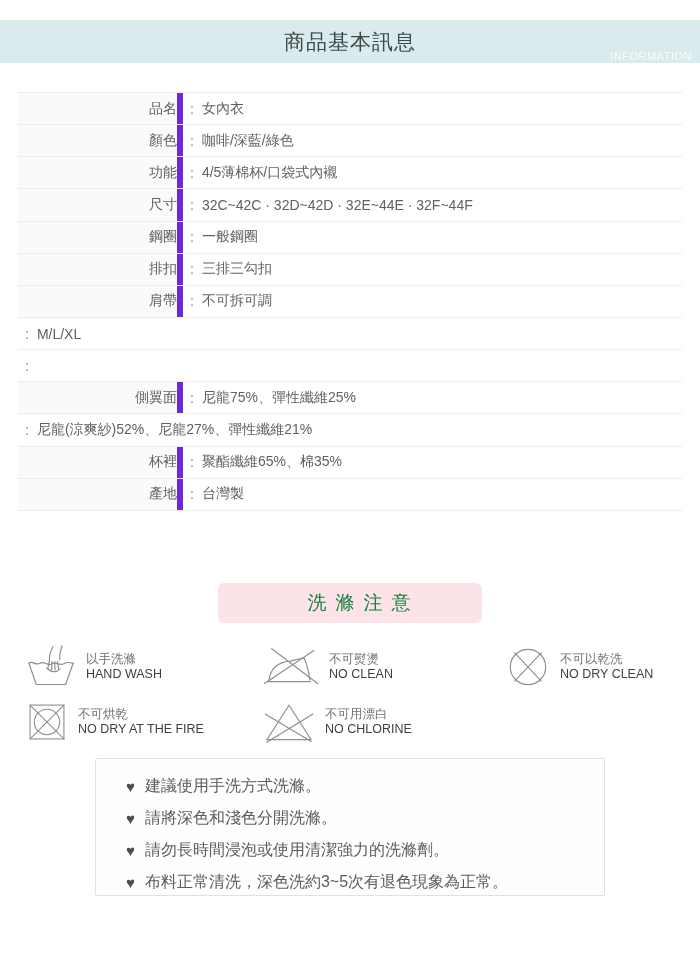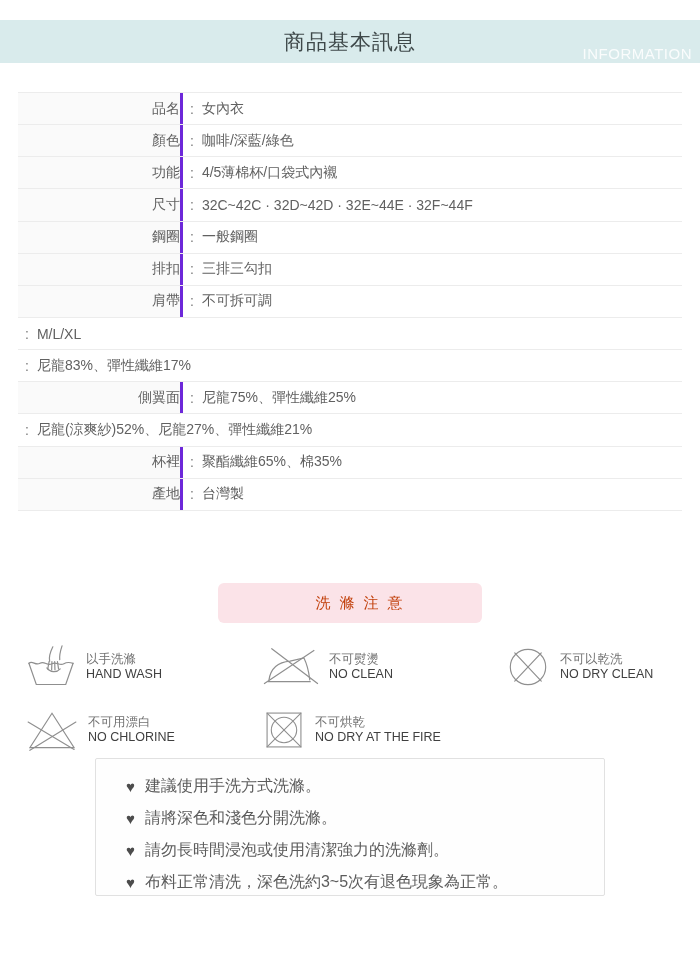--- a/index.html
+++ b/index.html
@@ -4,39 +4,39 @@
 <style>
   * { margin:0; padding:0; box-sizing:border-box; }
   html,body { background:#ffffff; }
   body { font-family:"Liberation Sans","DejaVu Sans",sans-serif; }
   .page { position:relative; width:700px; height:965px; background:#ffffff; overflow:hidden; margin:0 auto; }
 
   
   .band { position:absolute; top:20px; left:0; width:700px; height:43px; background:#d9ebec; }
   .band-title { width:100%; height:100%; display:flex; align-items:center; justify-content:center;
                 font-size:21px; color:#3e4849; letter-spacing:1px; }
-  .band-watermark { position:absolute; right:8px; bottom:1px; font-size:15px; letter-spacing:0.5px;
+  .band-watermark { position:absolute; right:8px; bottom:1px; font-size:11px; letter-spacing:0.5px;
                     color:rgba(255,255,255,0.85); }
 
   
   .spec-table { position:absolute; top:92px; left:18px; width:664px; border-top:1px solid #ececec; }
   .trow { display:flex; height:32.15px; align-items:stretch; border-bottom:1px solid #ececec; }
-  .tlabel { width:165px; background:#fafafa; border-right:3px solid #6d28d9; text-align:right;
+  .tlabel { width:165px; background:#fafafa; border-right:6px solid #6d28d9; text-align:right;
             font-size:14px; color:#616161; display:flex; align-items:center; justify-content:flex-end; }
   .tval { flex:1; display:flex; align-items:center; font-size:14px; color:#616161; }
   .colon { margin:0 8px 0 7px; color:#7a7a7a; }
 
   
   .wash-title { position:absolute; top:583px; left:218px; width:264px; height:40px; background:#fbe3e8;
                 border-radius:6px; display:flex; align-items:center; justify-content:center;
-                font-size:15px; color:#c2410c; letter-spacing:9px; text-indent:9px;padding-left:18px; }
+                font-size:19px; color:#15803d; letter-spacing:9px; text-indent:9px;padding-left:18px; }
 
   
   .care-grid { position:absolute; top:643px; left:0; width:700px; padding-left:25px;
-               display:grid; grid-template-columns:237px 243px 1fr; row-gap:16px; }
+               display:grid; grid-template-columns:237px 243px 1fr; row-gap:8px; }
   .care-cell { display:flex; align-items:center; height:47px; }
   .care-cell svg { flex:none; margin-right:9px; stroke:#8f8f8f; fill:none; stroke-width:1.3; stroke-linecap:round; }
   .care-text { display:flex; flex-direction:column; justify-content:center; }
   .care-zh { font-size:12.5px; color:#707070; line-height:16px; }
   .care-en { font-size:12.5px; color:#404040; line-height:15px; }
 
   
   .notes-box { position:absolute; top:758px; left:95px; width:510px; height:138px; background:#fefefe;
                border:1px solid #e1e1e1; border-radius:2px; padding:11px 10px 0 30px; }
   .note { display:flex; align-items:center; height:32px; font-size:16px; color:#5c5c5c; }
@@ -104,21 +104,20 @@
     </div>
     <div class="trow">
       <div class="tval">
           <span class="colon">:</span>
           <span>M/L/XL</span>
         </div>
     </div>
     <div class="trow">
       <div class="tval">
           <span class="colon">:</span>
-          <span>尼龍83%、彈性纖維17%</span>
         </div>
     </div>
     <div class="trow">
       <div class="tlabel">側翼面</div>
       <div class="tval">
           <span class="colon">:</span>
           <span>尼龍75%、彈性纖維25%</span>
         </div>
     </div>
     <div class="trow">
@@ -184,44 +183,44 @@
         <path d="M11,10 L41,42"></path>
         <path d="M41,10 L11,42"></path>
       </svg>
       <div class="care-text">
         <span class="care-zh">不可以乾洗</span>
         <span class="care-en">NO DRY CLEAN</span>
       </div>
     </div>
 
     <div class="care-cell">
-      <svg width="54" height="46" viewBox="0 0 60 52">
-        <path d="M30,7 L5,46 L55,46 Z"></path>
-        <path d="M3,17 L55,48"></path>
-        <path d="M57,17 L5,49"></path>
-      </svg>
-      <div class="care-text">
-        <span class="care-zh">不可用漂白</span>
-        <span class="care-en">NO CHLORINE</span>
-      </div>
-    </div>
-
-    <div class="care-cell">
       <svg width="44" height="46" viewBox="0 0 52 52">
         <rect x="6" y="6" width="40" height="40"></rect>
         <circle cx="26" cy="26" r="15"></circle>
         <path d="M6,6 L46,46"></path>
         <path d="M46,6 L6,46"></path>
       </svg>
       <div class="care-text">
         <span class="care-zh">不可烘乾</span>
         <span class="care-en">NO DRY AT THE FIRE</span>
       </div>
     </div>
 
+    <div class="care-cell">
+      <svg width="54" height="46" viewBox="0 0 60 52">
+        <path d="M30,7 L5,46 L55,46 Z"></path>
+        <path d="M3,17 L55,48"></path>
+        <path d="M57,17 L5,49"></path>
+      </svg>
+      <div class="care-text">
+        <span class="care-zh">不可用漂白</span>
+        <span class="care-en">NO CHLORINE</span>
+      </div>
+    </div>
+
 
   </div>
 
   <div class="notes-box">
     <div class="note">
       <span class="heart">♥</span>
       <span>建議使用手洗方式洗滌。</span>
     </div>
     <div class="note">
       <span class="heart">♥</span>

